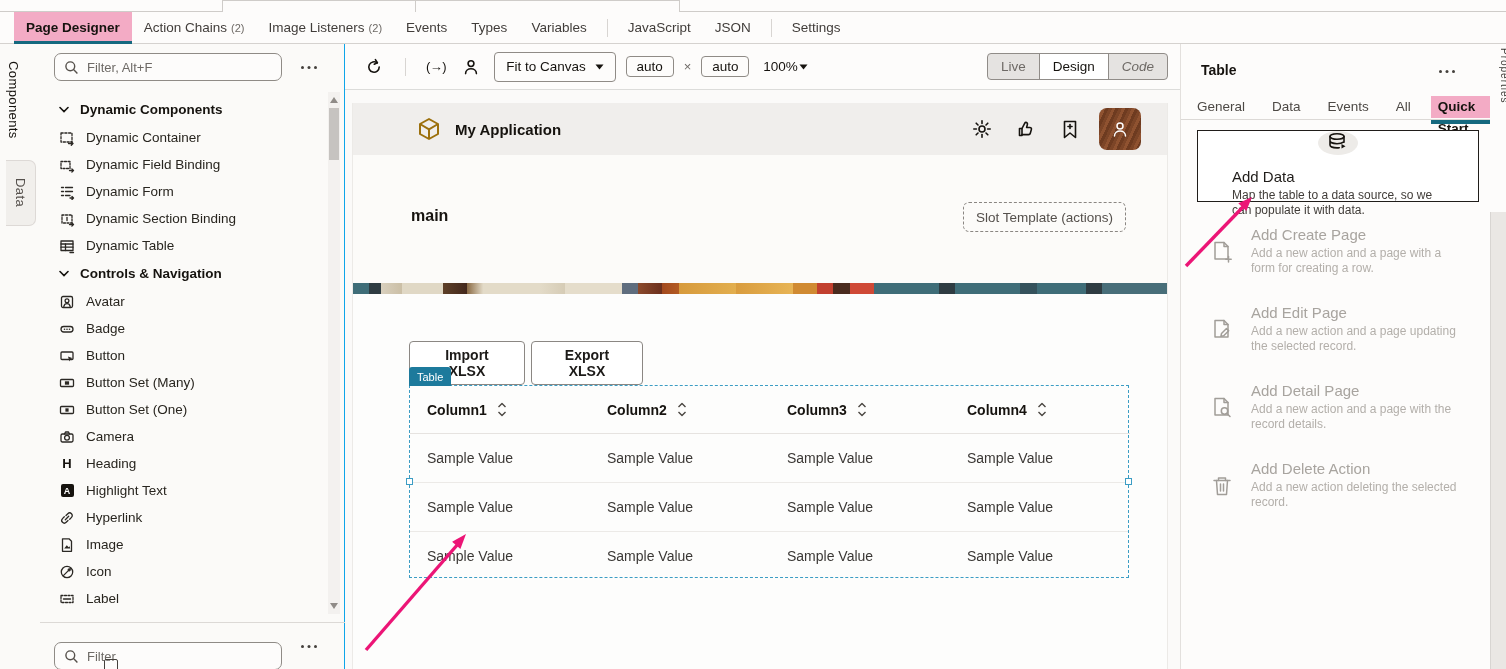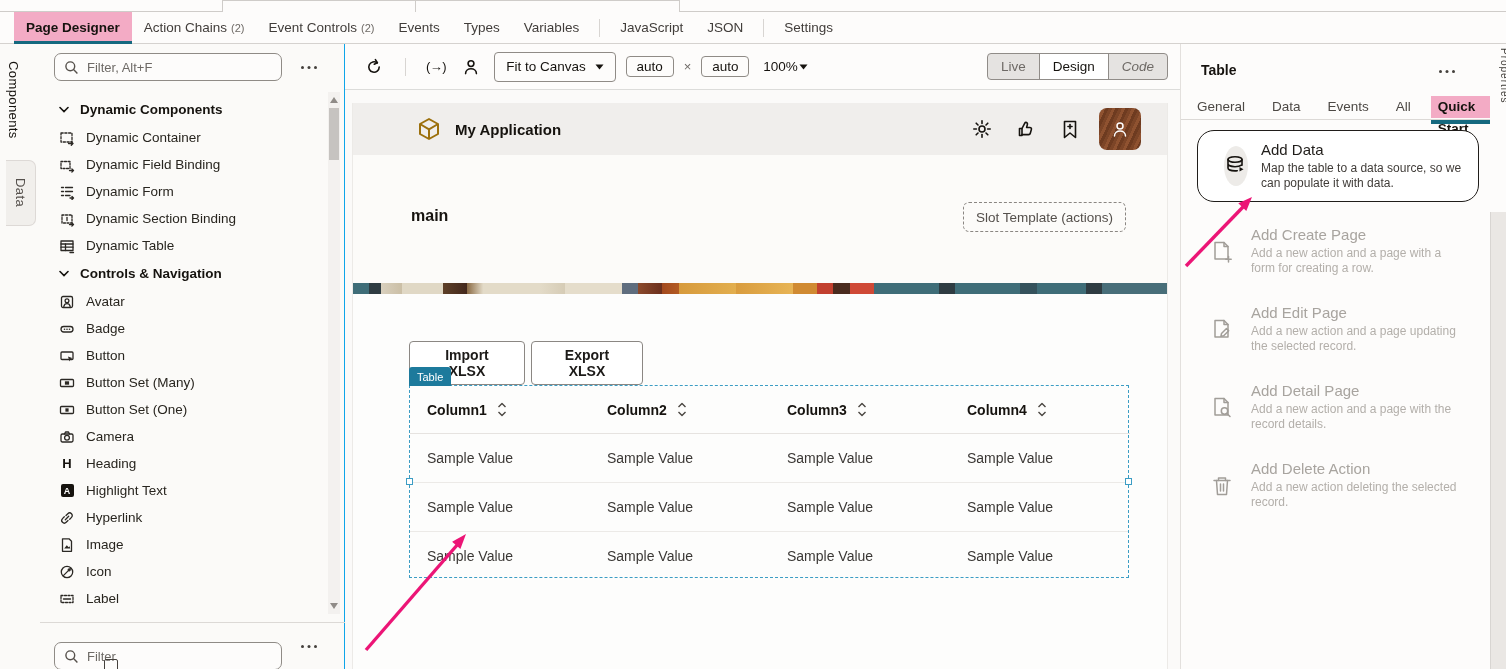--- a/index.html
+++ b/index.html
@@ -119,22 +119,22 @@
   .rpanel{ position:absolute; left:1180px; top:44px; width:310px; height:625px; background:#fdfcfb;
            border-left:1px solid #e3e0dd; }
   .rtitle{ position:absolute; left:20px; top:18px; font-size:14px; font-weight:bold; color:#16130f; }
   .rdots{ position:absolute; right:30px; top:18px; }
   .rtabs{ position:absolute; left:0; top:51px; width:310px; height:25px; display:flex; align-items:center;
           gap:27px; padding-left:16px; border-bottom:1px solid #dcd9d6; }
   .rtab{ position:relative; font-size:13.5px; color:#4d4945; cursor:pointer; height:22px; line-height:22px; }
   .rtab.active{ background:var(--pink); color:#16130f; font-weight:bold; padding:0 7px; margin:0 -7px; }
   .rtab.active::after{ content:''; position:absolute; left:0; right:0; bottom:-5.5px; height:4px; background:var(--teal); }
   .qs-list{ position:absolute; left:16px; top:86px; width:282px; }
-  .qs-card{ height:72px; border:1.6px solid #201d1a; border-radius:17px; background:#fff; display:flex;
-            align-items:center; padding:0 26px; gap:13px; cursor:pointer; margin-bottom:24px; }
+  .qs-card{ height:72px; border:1.6px solid #201d1a; border-radius:0; background:#fff; display:flex;
+            align-items:center; padding:0 26px; gap:13px; cursor:pointer; margin-bottom:24px;flex-direction:column; }
   .qs-circle{ width:40px; height:40px; border-radius:50%; background:#edebe8; display:flex;
               align-items:center; justify-content:center; }
   .qs-title{ font-size:15px; color:#201d1a; margin-bottom:3px; }
   .qs-desc{ font-size:12px; color:#403c38; line-height:1.28; width:212px; }
   .qs-item{ display:flex; gap:16px; margin-bottom:26px; height:52px; padding-left:12px; }
   .qs-item .icn{ width:26px; align-self:center; }
   .qs-item .qs-title{ color:#a8a49f; }
   .qs-item .qs-desc{ color:#b3afaa; width:208px; }
 
   
@@ -157,21 +157,21 @@
     <div class="seg" style="left:415px;top:0;width:1px;height:12px"></div>
     <div class="seg" style="left:679px;top:0;width:1px;height:12px"></div>
     <div class="seg" style="left:222px;top:0;width:458px;height:1px"></div>
     <div class="seg" style="left:0;top:11px;width:222px;height:1px"></div>
     <div class="seg" style="left:679px;top:11px;width:827px;height:1px"></div>
   </div>
 
   <div class="tabbar" id="shell-tabs">
       <div class="tab active"><span class="tlbl">Page Designer</span></div>
       <div class="tab"><span class="tlbl">Action Chains</span><span class="tcnt">(2)</span></div>
-      <div class="tab"><span class="tlbl">Event Controls</span><span class="tcnt">(2)</span></div>
+      <div class="tab"><span class="tlbl">Image Listeners</span><span class="tcnt">(2)</span></div>
       <div class="tab"><span class="tlbl">Events</span></div>
       <div class="tab"><span class="tlbl">Types</span></div>
       <div class="tab"><span class="tlbl">Variables</span></div>
       <div class="vsep"></div>
       <div class="tab"><span class="tlbl">JavaScript</span></div>
       <div class="tab"><span class="tlbl">JSON</span></div>
       <div class="vsep"></div>
       <div class="tab"><span class="tlbl">Settings</span></div>
     </div>
 

